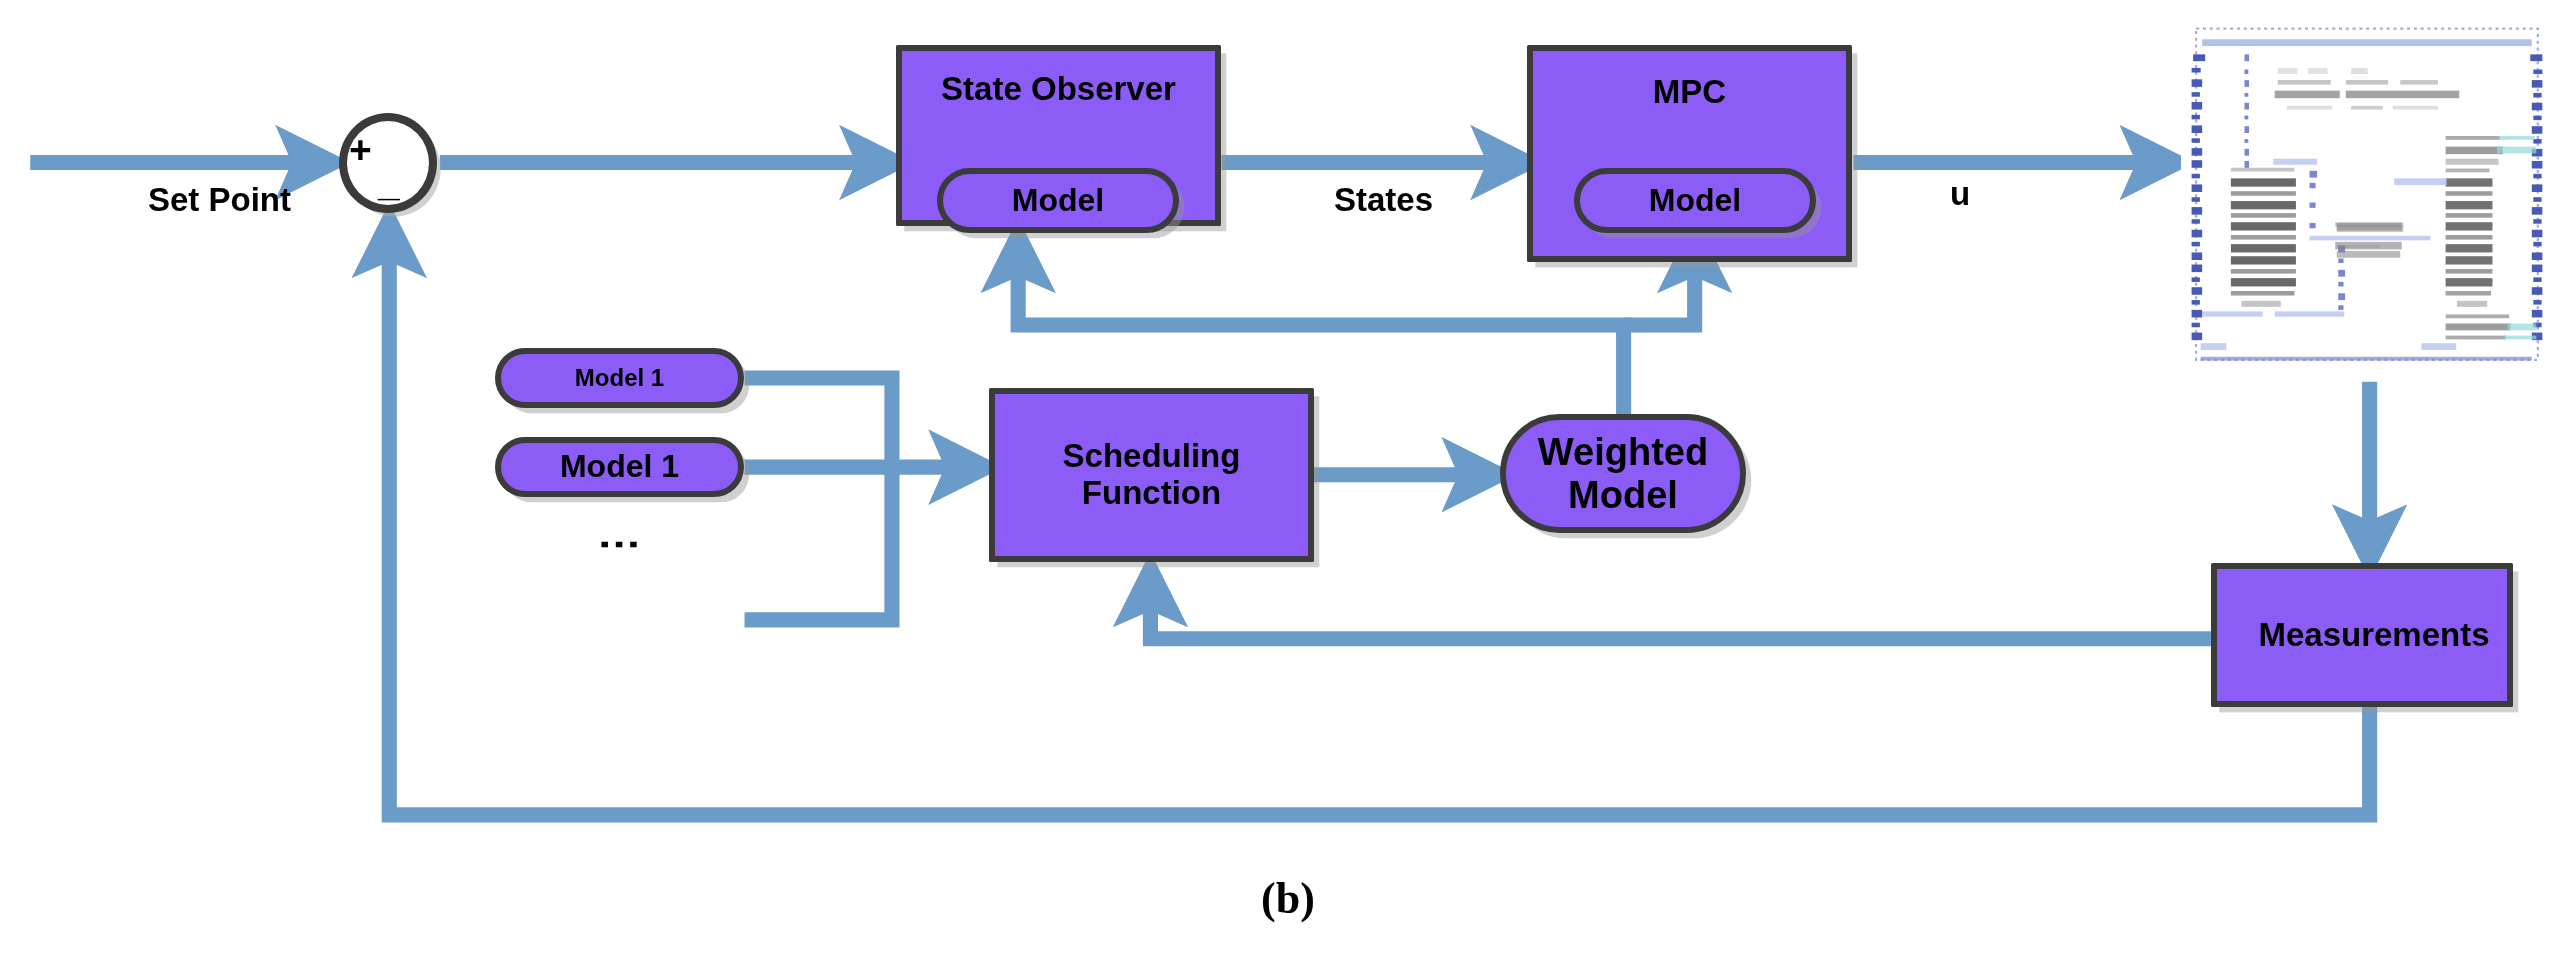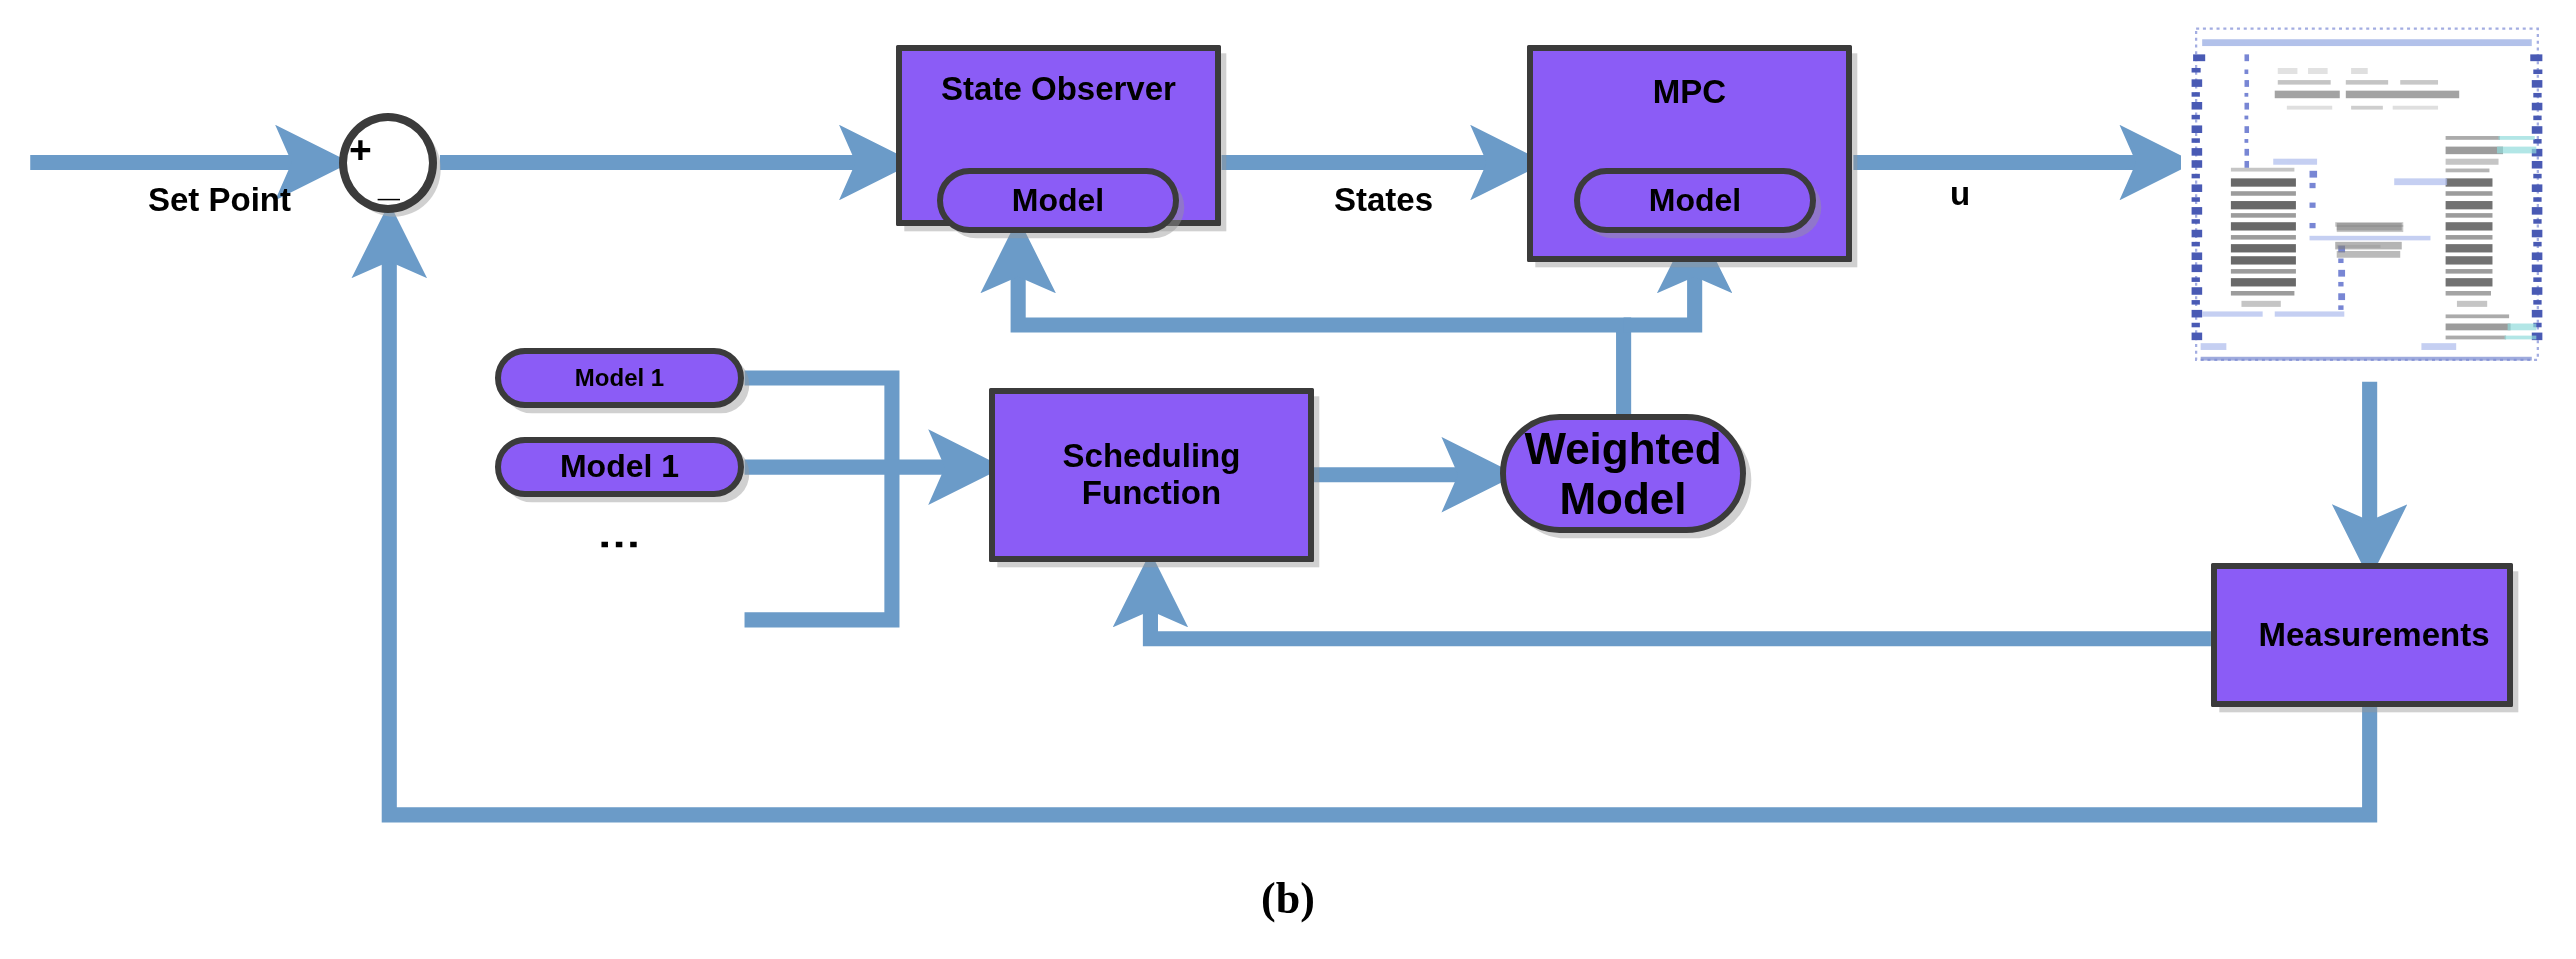--- a/index.html
+++ b/index.html
@@ -84,21 +84,21 @@
   #models-ellipsis span { display:block; transform: rotate(90deg); }
 
   #scheduling-function {
     left: 989px; top: 388px; width: 325px; height: 174px;
     font-size: 33px;
     justify-content: center;
   }
 
   #weighted-model {
     left: 1500px; top: 414px; width: 246px; height: 119px;
-    font-size: 44px;
+    font-size: 38px;
   }
 
   #measurements {
     left: 2211px; top: 563px; width: 302px; height: 144px;
     font-size: 33px;
     padding-left: 24px;
   }
 
   
   #sum-junction {

